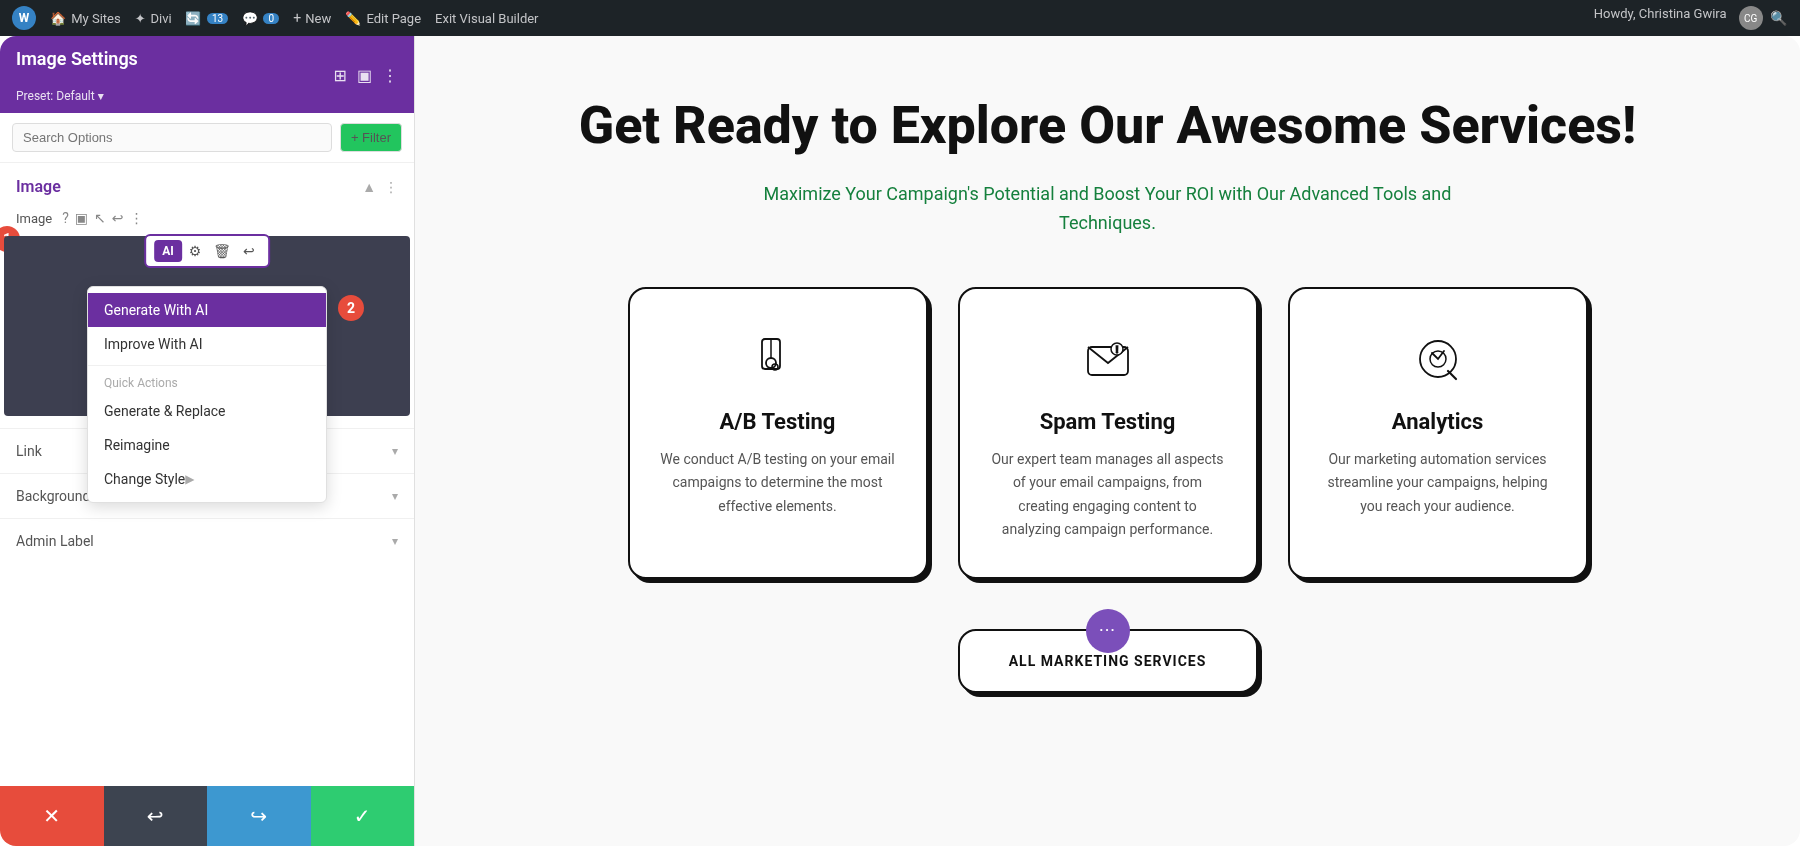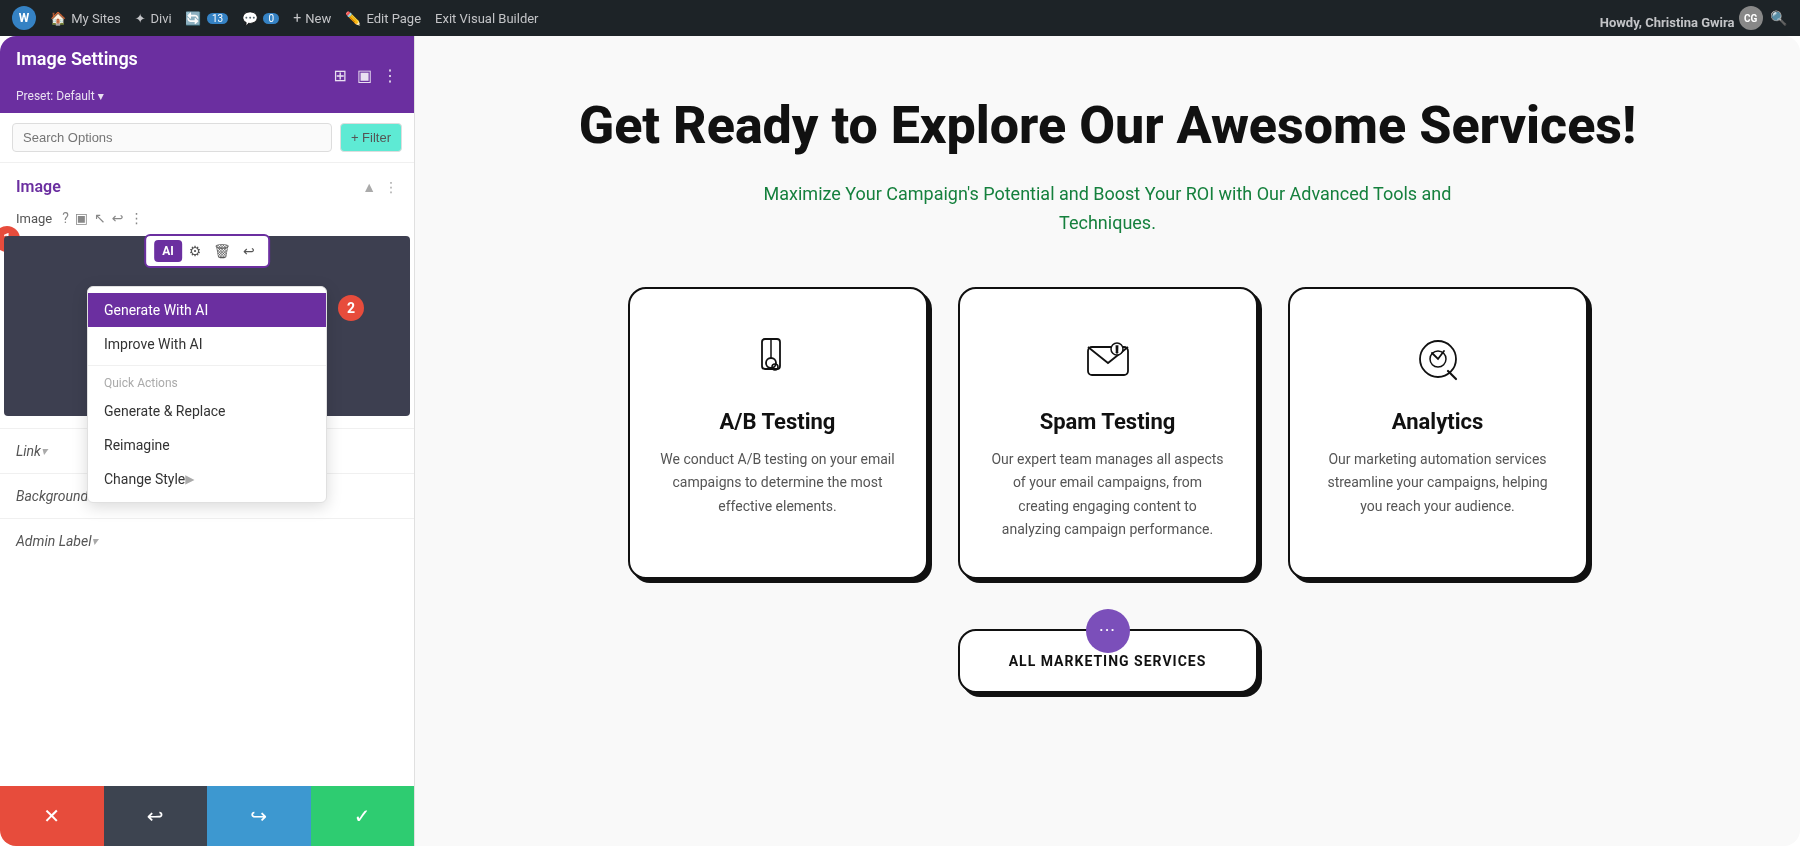--- a/index.html
+++ b/index.html
@@ -18,21 +18,21 @@
     }
     .admin-bar-left { display: flex; align-items: center; gap: 14px; flex: 1; }
     .admin-bar-right { display: flex; align-items: center; gap: 8px; }
     .admin-bar-item { color: #c3c4c7; font-size: 13px; display: flex; align-items: center; gap: 5px; cursor: pointer; white-space: nowrap; }
     .wp-icon { width: 24px; height: 24px; background: #3582c4; border-radius: 50%; display: flex; align-items: center; justify-content: center; color: white; font-size: 12px; font-weight: bold; }
     .badge { background: #3582c4; color: white; border-radius: 8px; padding: 0 5px; font-size: 10px; min-width: 16px; text-align: center; }
     .new-btn { color: #c3c4c7; font-size: 13px; display: flex; align-items: center; gap: 4px; cursor: pointer; }
     .plus-icon { font-size: 14px; }
     .edit-page-btn { color: #c3c4c7; font-size: 13px; display: flex; align-items: center; gap: 5px; cursor: pointer; }
     .exit-btn { color: #c3c4c7; font-size: 13px; cursor: pointer; }
-    .howdy { color: #c3c4c7; font-size: 13px; display: flex; align-items: flex-end; gap: 4px; font-weight: bold; }
+    .howdy { color: #c3c4c7; font-size: 13px; display: flex; align-items: flex-start; gap: 12px; }
     .avatar { width: 24px; height: 24px; border-radius: 50%; background: #888; display: flex; align-items: center; justify-content: center; color: white; font-size: 10px; overflow: hidden; }
     .search-icon-admin { color: #c3c4c7; font-size: 14px; cursor: pointer; }
 
     
     .main-layout {
       display: flex;
       flex: 1;
       overflow: hidden;
       border-radius: 16px;
     }
@@ -103,21 +103,21 @@
     }
     .filter-btn {
       display: flex;
       align-items: center;
       gap: 4px;
       border: 1px solid #ddd;
       border-radius: 4px;
       padding: 6px 10px;
       font-size: 13px;
       cursor: pointer;
-      background: #5eead4;
+      background: #22c55e;
       color: #555;
       white-space: nowrap;
     }
 
     
     .panel-content { flex: 1; overflow-y: auto; padding: 0 0 104px; }
 
     .section-header {
       display: flex;
       align-items: center;
@@ -237,25 +237,24 @@
       padding: 6px 16px 4px;
       font-size: 12px;
       color: #aaa;
     }
     .dropdown-arrow { font-size: 12px; color: #aaa; }
 
     
     .collapsible {
       display: flex;
       align-items: center;
-      justify-content: flex-start;
+      justify-content: space-between;
       padding: 14px 16px;
       border-top: 1px solid #f0f0f0;
       cursor: pointer;
-      font-style: italic;
     }
     .collapsible-label { font-size: 14px; color: #555; }
     .chevron { color: #aaa; font-size: 12px; }
 
     
     .action-bar {
       position: absolute;
       bottom: 0;
       left: 0;
       right: 0;

